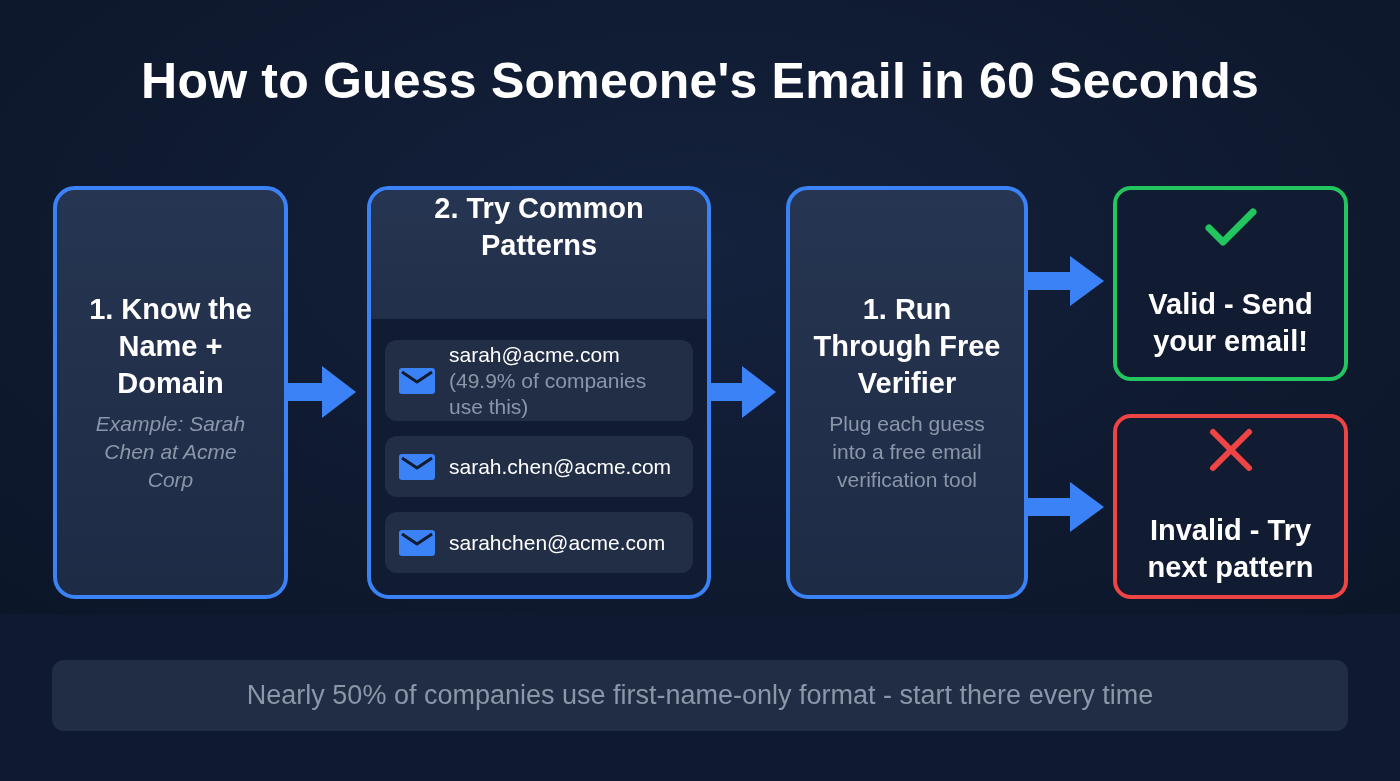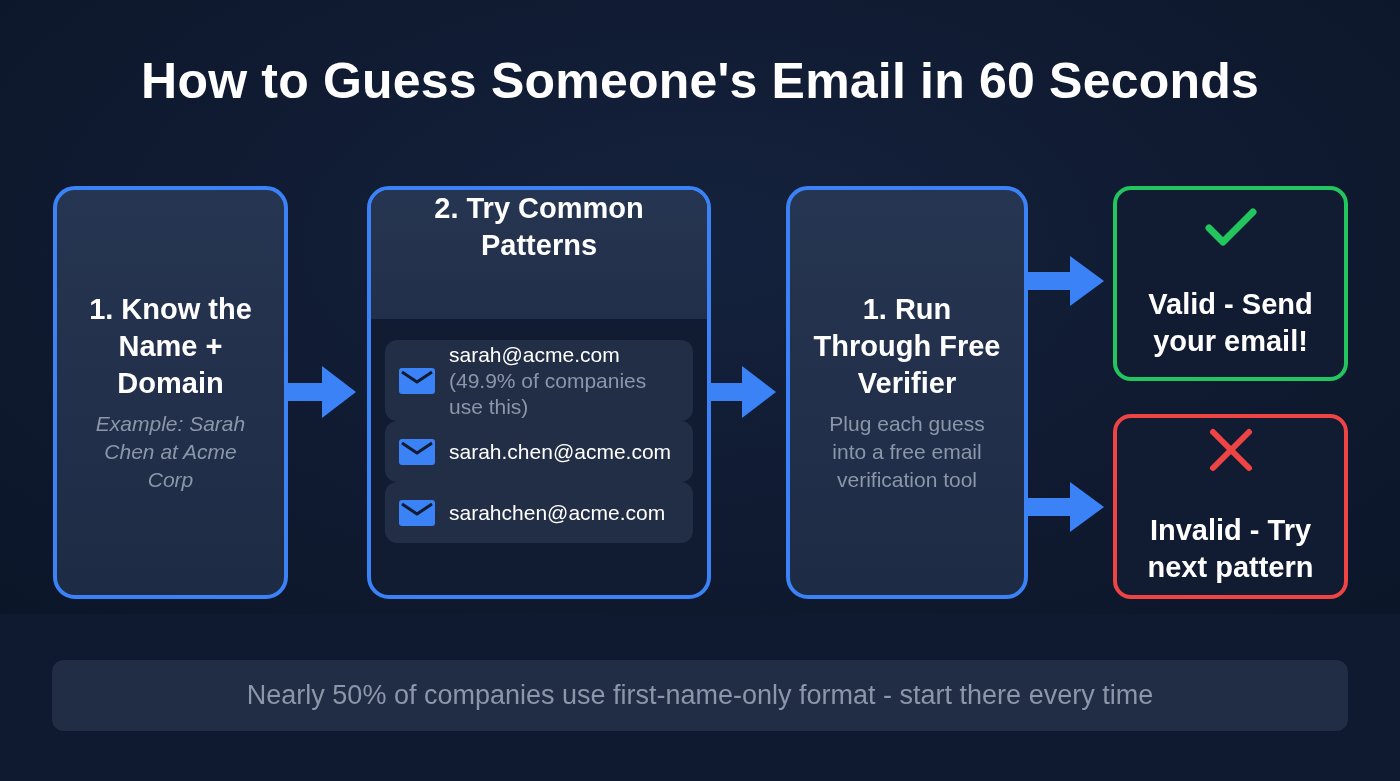--- a/index.html
+++ b/index.html
@@ -38,21 +38,21 @@
   #box2 { left: 367px; top: 186px; width: 344px; height: 413px; overflow: hidden;
           background: #111b31; }
   #box2 .head {
     height: 129px; background: linear-gradient(180deg, #263551 0%, #222f4a 100%);
     display: flex; align-items: flex-start; justify-content: center; text-align: center;
   }
   #box2 .head .box-title { width: 260px; }
   .patterns { padding: 21px 14px 0 14px; }
   .pattern {
     display: flex; align-items: center; background: #222e46;
-    border-radius: 12px; padding: 0 14px;
+    border-radius: 12px; margin-bottom: 15px; padding: 0 14px;
   }
   .pattern.tall { height: 81px; }
   .pattern.short { height: 61px; }
   .mail-icon { width: 36px; height: 26px; flex: 0 0 36px; margin-right: 14px; }
   .pattern-text { color: #ffffff; font-size: 21px; line-height: 26px; }
   .pattern-note { color: #8b96a8; }
   #box3 { left: 786px; top: 186px; width: 242px; height: 413px; }
   #box3 .box-title { width: 210px; }
   #box3 .box-desc { width: 190px; }
   .result {

